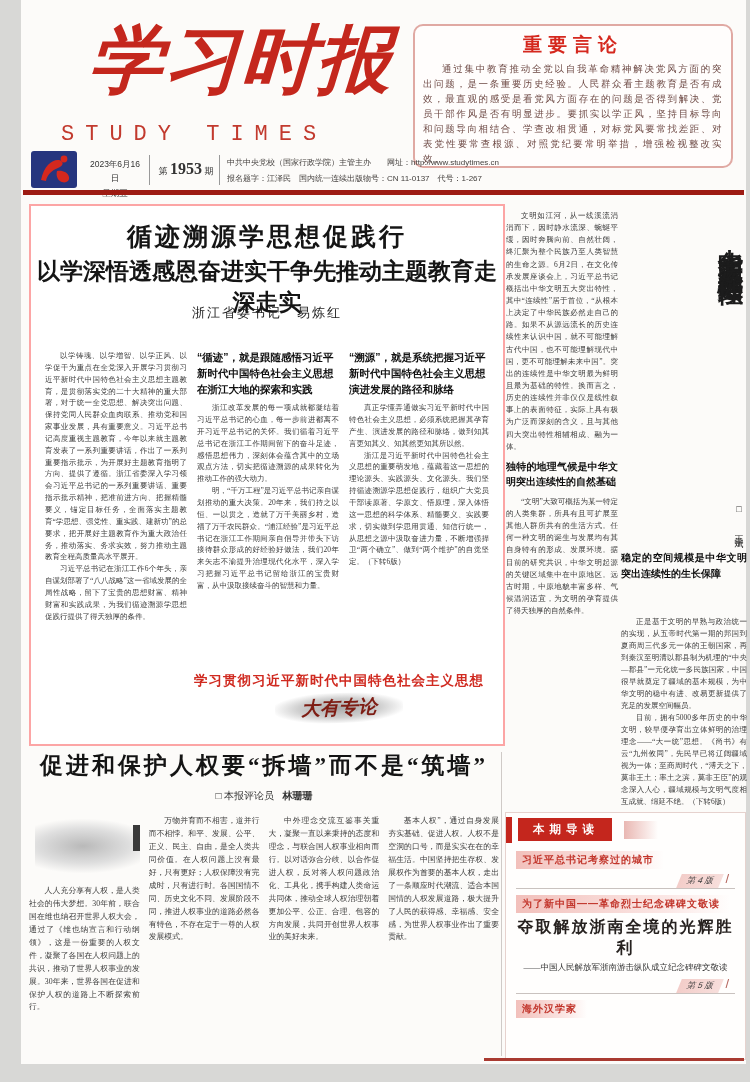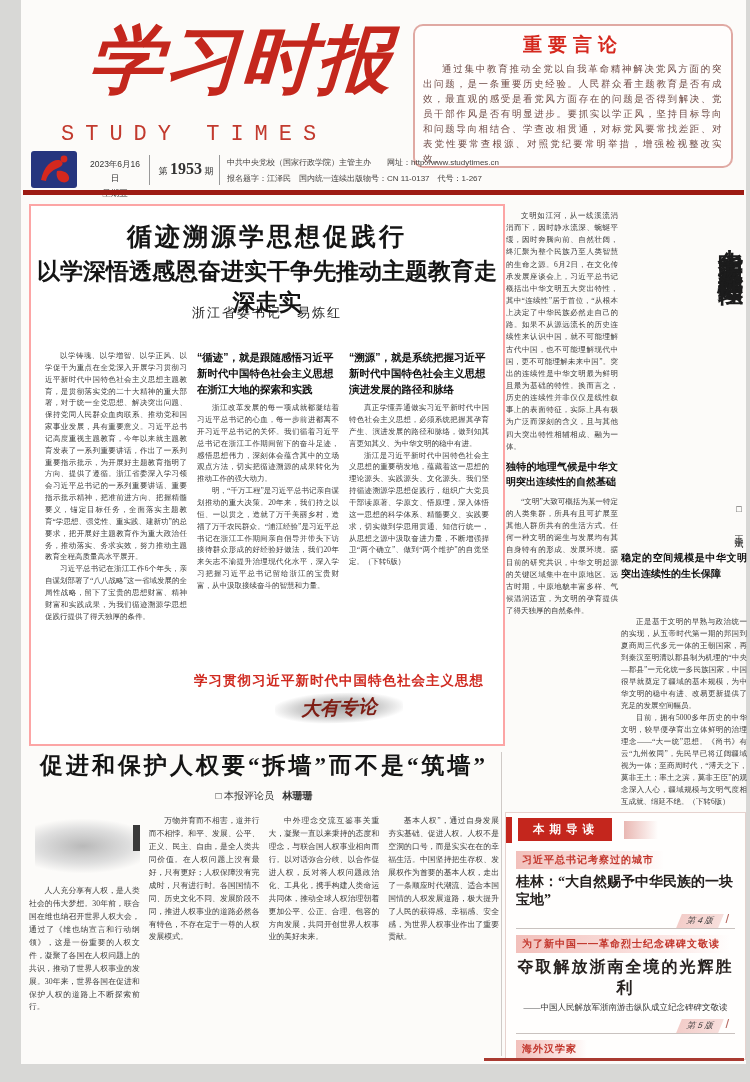--- a/index.html
+++ b/index.html
@@ -154,21 +154,21 @@
         <p>以学铸魂、以学增智、以学正风、以学促干为重点在全党深入开展学习贯彻习近平新时代中国特色社会主义思想主题教育，是贯彻落实党的二十大精神的重大部署，对于统一全党思想、解决突出问题、保持党同人民群众血肉联系、推动党和国家事业发展，具有重要意义。习近平总书记高度重视主题教育，今年以来就主题教育发表了一系列重要讲话，作出了一系列重要指示批示，为开展好主题教育指明了方向、提供了遵循。浙江省委深入学习领会习近平总书记的一系列重要讲话、重要指示批示精神，把准前进方向、把握精髓要义，锚定目标任务，全面落实主题教育“学思想、强党性、重实践、建新功”的总要求，把开展好主题教育作为重大政治任务，推动落实、务求实效，努力推动主题教育全程高质量高水平展开。</p>
         <p>习近平总书记在浙江工作6个年头，亲自谋划部署了“八八战略”这一省域发展的全局性战略，留下了宝贵的思想财富、精神财富和实践成果，为我们循迹溯源学思想促践行提供了得天独厚的条件。</p>
       </div>
       <div class="mcol c2">
         <p class="sub">“循迹”，就是跟随感悟习近平新时代中国特色社会主义思想在浙江大地的探索和实践</p>
         <p>浙江改革发展的每一项成就都凝结着习近平总书记的心血，每一步前进都离不开习近平总书记的关怀。我们循着习近平总书记在浙江工作期间留下的奋斗足迹，感悟思想伟力，深刻体会蕴含其中的立场观点方法，切实把循迹溯源的成果转化为推动工作的强大动力。</p>
         <p>明，“千万工程”是习近平总书记亲自谋划推动的重大决策。20年来，我们持之以恒、一以贯之，造就了万千美丽乡村，造福了万千农民群众。“浦江经验”是习近平总书记在浙江工作期间亲自倡导并带头下访接待群众形成的好经验好做法，我们20年来矢志不渝提升治理现代化水平，深入学习把握习近平总书记留给浙江的宝贵财富，从中汲取接续奋斗的智慧和力量。</p>
       </div>
       <div class="mcol c3">
         <p class="sub">“溯源”，就是系统把握习近平新时代中国特色社会主义思想演进发展的路径和脉络</p>
-        <p>真正学懂弄通做实习近平新时代中国特色社会主义思想，必须系统把握其孕育产生、演进发展的路径和脉络，做到知其言更知其义、为中华文明的稳中有进。</p>
+        <p>真正学懂弄通做实习近平新时代中国特色社会主义思想，必须系统把握其孕育产生、演进发展的路径和脉络，做到知其言更知其义、知其然更知其所以然。</p>
         <p>浙江是习近平新时代中国特色社会主义思想的重要萌发地，蕴藏着这一思想的理论源头、实践源头、文化源头。我们坚持循迹溯源学思想促践行，组织广大党员干部读原著、学原文、悟原理，深入体悟这一思想的科学体系、精髓要义、实践要求，切实做到学思用贯通、知信行统一，从思想之源中汲取奋进力量，不断增强捍卫“两个确立”、做到“两个维护”的自觉坚定。（下转6版）</p>
       </div>
 
       <div class="banner">
         <div class="bl">学习贯彻习近平新时代中国特色社会主义思想</div>
         <div class="brand">大有专论</div>
       </div>
     </div>
 
     <div class="civA">
@@ -216,21 +216,20 @@
 
     <div class="digest">
       <div class="dg-head">
         <div class="dg-bar"></div>
         <div class="dg-title">本期导读</div>
         <div class="dg-tail"></div>
       </div>
 
       <div class="dg-item">
         <span class="dg-label">习近平总书记考察过的城市</span>
-        <div class="dg-h one">桂林：“大自然赐予中华民族的一块宝地”</div>
         <div class="dg-pg">
           <span class="chip">第 4 版</span>
           <span class="slash">/</span>
         </div>
       </div>
 
       <div class="dg-item">
         <span class="dg-label">为了新中国——革命烈士纪念碑碑文敬读</span>
         <div class="dg-h two">夺取解放浙南全境的光辉胜利</div>
         <div class="dg-subline">——中国人民解放军浙南游击纵队成立纪念碑碑文敬读</div>

